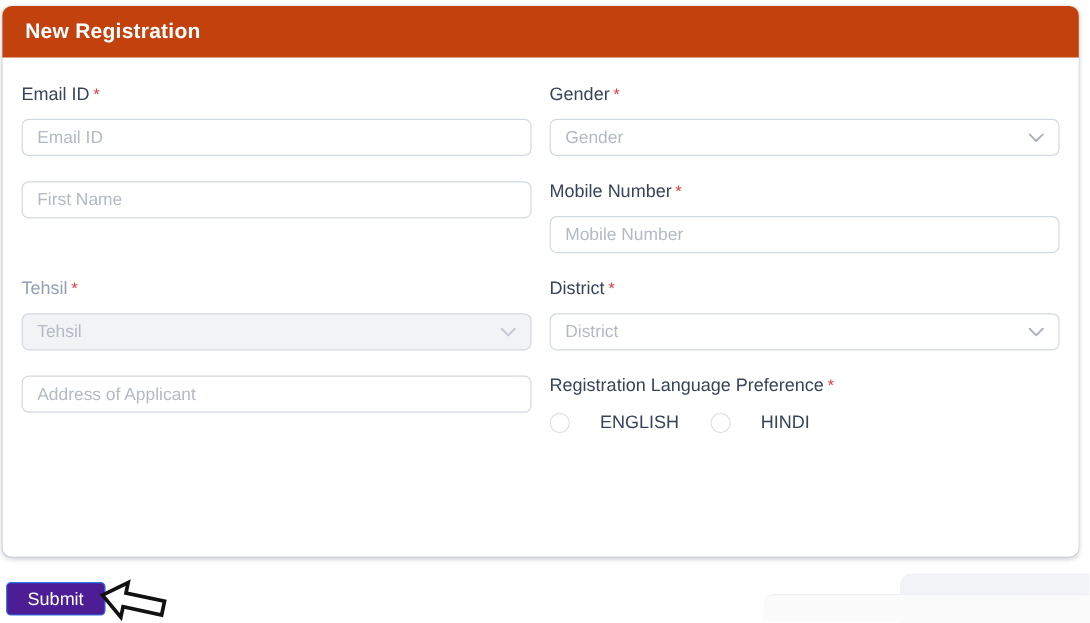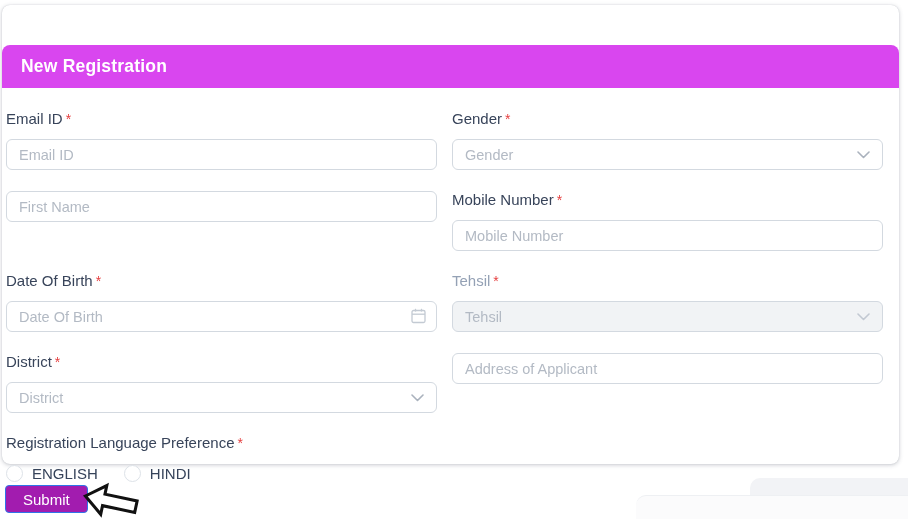--- a/index.html
+++ b/index.html
@@ -5,26 +5,26 @@
   * { margin:0; padding:0; box-sizing:border-box; }
   html,body { width:908px; height:519px; background:#ffffff; font-family:"Liberation Sans", sans-serif; overflow:hidden; }
   .page { position:relative; width:908px; height:519px; background:#ffffff; }
 
   .card {
     position:absolute; left:2px; top:5px; width:897px; height:459px;
     background:#ffffff; border-radius:8px;
     box-shadow:0 1px 4px rgba(60,70,90,.28), 0 0 1px rgba(60,70,90,.25);
   }
   .card-header {
-    height:43px; background:#d946ef; border-radius:8px 8px 0 0;
-    display:flex; align-items:center; padding:0 19px;margin-top:40px;
+    height:43px; background:#c2410c; border-radius:8px 8px 0 0;
+    display:flex; align-items:center; padding:0 19px;
   }
   .card-header .title { color:#ffffff; font-size:17.5px; font-weight:bold; letter-spacing:.2px; }
 
-  .card-body { padding:22px 16px 0 4px; }
+  .card-body { padding:22px 16px 0 16px; }
   .grid { display:grid; grid-template-columns:1fr 1fr; column-gap:15px; row-gap:21px; }
 
   .field { display:block; }
   .lbl { display:block; font-size:15px; color:#38445a; margin-bottom:12px; }
   .lbl .req { color:#e53e3e; margin-left:3px; font-size:14px; }
   .lbl.muted { color:#94a1b5; }
 
   .txt, .selectbox {
     width:100%; height:31px; border:1px solid #d3d9e0; border-radius:6px;
     background:#ffffff; font-size:14.5px; color:#4a5568; padding:0 12px;
@@ -32,27 +32,27 @@
   }
   input.txt::placeholder { color:#b3bac4; opacity:1; }
   input.txt { outline:none; }
   .selectbox .ph { color:#b3bac4; flex:1; }
   .selectbox.disabled { background:#f1f3f5; }
   .chev { flex:none; margin-left:8px; }
   .input-wrap { position:relative; }
   .input-wrap .cal { position:absolute; right:11px; top:7px; }
 
   .radio-row { display:flex; align-items:center; gap:26px; margin-top:14px; }
-  .radio-opt { display:flex; align-items:flex-end; gap:9px; cursor:pointer; }
+  .radio-opt { display:flex; align-items:flex-end; gap:25px; cursor:pointer; }
   .radio-circle { width:17px; height:17px; border:1px solid #dde2e8; border-radius:50%; background:#fff; }
   .radio-opt .rlabel { font-size:15px; color:#36435a; }
 
   .submit-btn {
     position:absolute; left:5px; top:485px; height:28px; padding:0 17px;
-    background:#a21caf; color:#ffffff; border:1px solid #2f74e8; border-radius:4px;
+    background:#4c1d95; color:#ffffff; border:1px solid #2f74e8; border-radius:4px;
     font-size:15px; font-family:"Liberation Sans", sans-serif; cursor:pointer;
   }
 
   .arrow-annot { position:absolute; left:84px; top:482px; transform:rotate(12deg); transform-origin:20% 50%; }
 
   .artifact-a { position:absolute; left:750px; top:478px; width:158px; height:41px; background:#f2f3f6; border-radius:10px 0 0 0; }
   .artifact-b { position:absolute; left:636px; top:495px; width:272px; height:24px; background:#fbfbfc; border-radius:10px 0 0 0; border-top:1px solid #eef0f3; }
 </style>
 </head>
 <body>
@@ -85,32 +85,20 @@
         <div class="field">
           <input class="txt" type="text" placeholder="First Name" style="">
         </div>
 
 
         <div class="field">
           <span class="lbl"><span>Mobile Number</span><span class="req">*</span></span>
           <input class="txt" type="text" placeholder="Mobile Number" style="">
         </div>
 
-        <div class="field">
-          <span class="lbl"><span>Date Of Birth</span><span class="req">*</span></span>
-          <div class="input-wrap">
-            <input class="txt" type="text" placeholder="Date Of Birth" style="">
-            <svg class="cal" width="15" height="16" viewBox="0 0 15 16">
-              <rect x="1" y="2.5" width="13" height="12" rx="1.5" fill="none" stroke="#c3cad3" stroke-width="1.3"></rect>
-              <line x1="1" y1="6.2" x2="14" y2="6.2" stroke="#c3cad3" stroke-width="1.3"></line>
-              <line x1="4.5" y1="0.8" x2="4.5" y2="3.6" stroke="#c3cad3" stroke-width="1.3"></line>
-              <line x1="10.5" y1="0.8" x2="10.5" y2="3.6" stroke="#c3cad3" stroke-width="1.3"></line>
-            </svg>
-          </div>
-        </div>
 
         <div class="field">
           <span class="lbl muted"><span>Tehsil</span><span class="req">*</span></span>
           <div class="selectbox disabled">
             <span class="ph">Tehsil</span>
             <svg class="chev" width="13" height="8" viewBox="0 0 13 8">
                 <path d="M1 1l5.5 5.5L12 1" fill="none" stroke="#c2c9d2" stroke-width="1.6" stroke-linecap="round" stroke-linejoin="round"></path>
               </svg>
           </div>
         </div>

